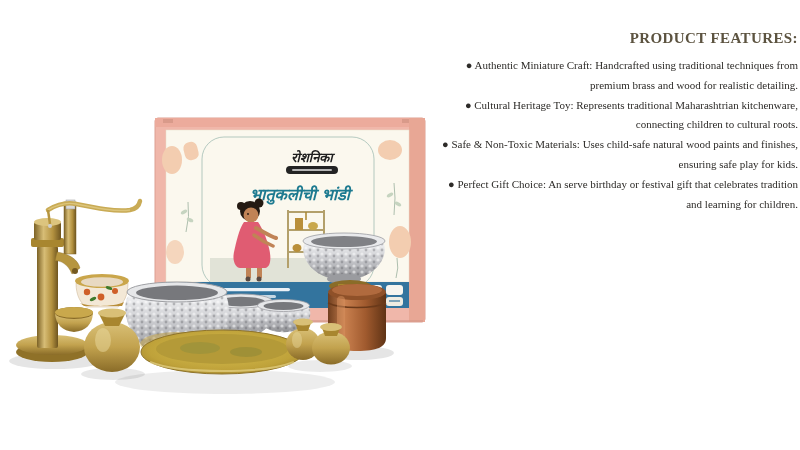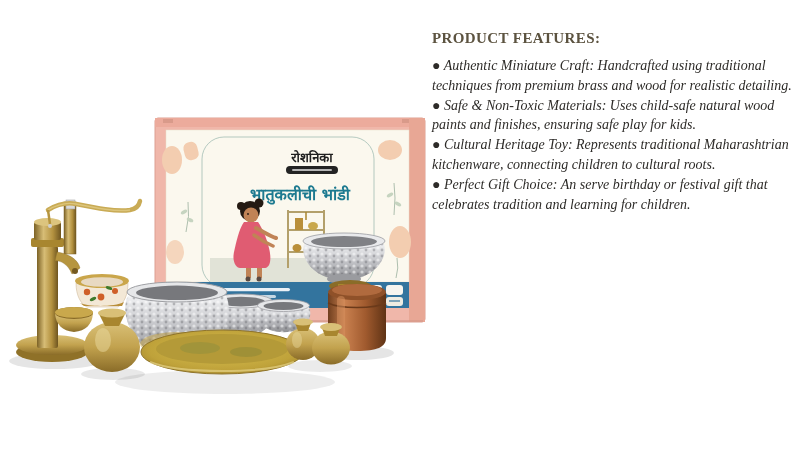--- a/index.html
+++ b/index.html
@@ -1,31 +1,30 @@
 <!DOCTYPE html>
 <html><head>
 <meta charset="utf-8">
 <style>
   html,body { margin:0; padding:0; }
   body {
     width:800px; height:450px; background:#ffffff; overflow:hidden;
     font-family:"Liberation Serif", serif;
   }
   .page { position:relative; width:800px; height:450px; background:#ffffff; }
-  .photo-panel { position:absolute; left:0; top:0; width:430px; height:338px; }
+  .photo-panel { position:absolute; left:0; top:0; width:430px; height:338px;font-style:italic; }
   .photo-panel svg { display:block; }
-  .features-panel { position:absolute; left:432px; top:30px; width:366px; }
+  .features-panel { position:absolute; left:432px; top:30px; width:366px;text-align:right; }
   .features-heading {
     margin:0 0 9px 0; font-size:15px; font-weight:bold; letter-spacing:.4px;
     color:#5c5340; font-family:"Liberation Serif", serif;
   }
   .feature-item {
-    margin:0; font-size:14px; line-height:19.8px; color:#2d2b28;
+    margin:0; font-size:11px; line-height:19.8px; color:#2d2b28;
     font-family:"Liberation Serif", serif;
-    font-style:italic;
   }
   .devanagari { font-family:"DejaVu Sans", sans-serif; }
 </style>
 </head>
 <body>
 
 <div class="page">
 
   <div class="photo-panel">
     <svg width="430" height="450" viewBox="0 0 430 450" xmlns="http://www.w3.org/2000/svg">
@@ -243,18 +242,18 @@
         <path d="M 322,328 L 340,328 L 337,336 L 325,336 Z" fill="#a8862f"></path>
         <ellipse cx="331" cy="327" rx="11" ry="4" fill="#d9c077"></ellipse>
         <ellipse cx="297" cy="340" rx="5" ry="8" fill="#e9d9a0" opacity="0.45"></ellipse>
       </g>
     </svg>
   </div>
 
   <div class="features-panel">
     <h2 class="features-heading">PRODUCT FEATURES:</h2>
     <p class="feature-item">● Authentic Miniature Craft: Handcrafted using traditional techniques from premium brass and wood for realistic detailing.</p>
+    <p class="feature-item">● Cultural Heritage Toy: Represents traditional Maharashtrian kitchenware, connecting children to cultural roots.</p>
     <p class="feature-item">● Safe &amp; Non-Toxic Materials: Uses child-safe natural wood paints and finishes, ensuring safe play for kids.</p>
-    <p class="feature-item">● Cultural Heritage Toy: Represents traditional Maharashtrian kitchenware, connecting children to cultural roots.</p>
     <p class="feature-item">● Perfect Gift Choice: An serve birthday or festival gift that celebrates tradition and learning for children.</p>
   </div>
 
 </div>
 
 </body></html>

